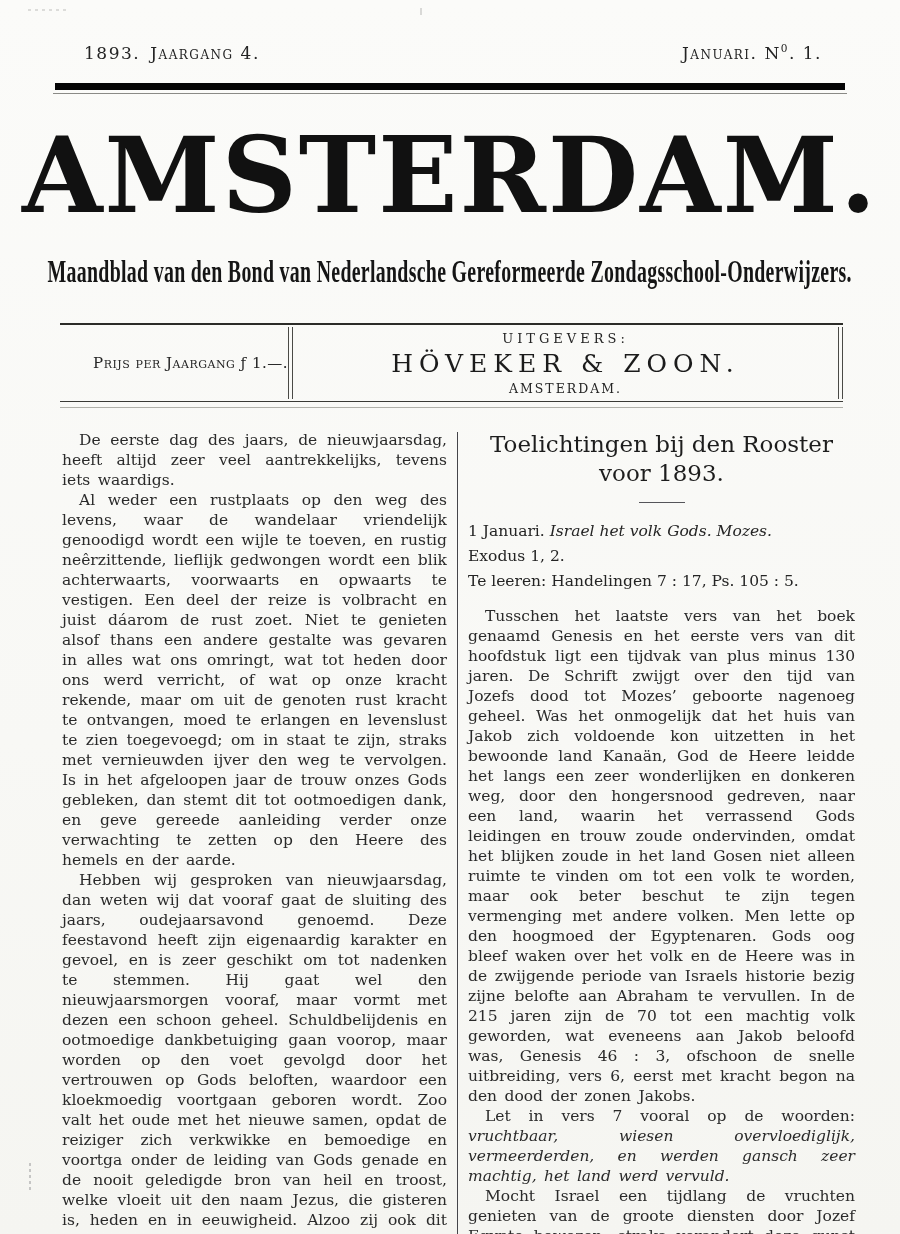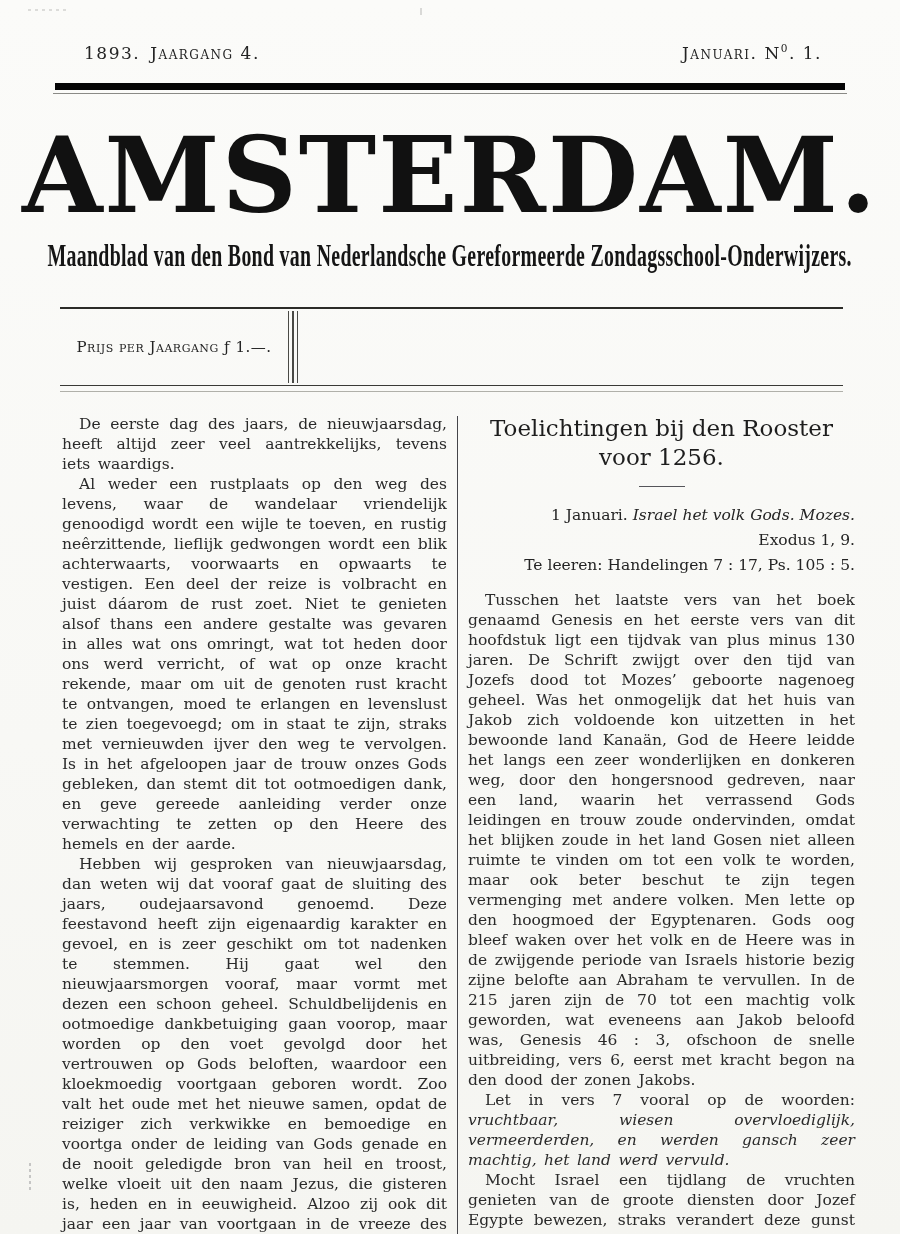--- a/index.html
+++ b/index.html
@@ -31,39 +31,39 @@
 
   .thick-rule { margin:20px 55px 0 55px; height:7px; background:#050505; }
   .thin-rule  { margin:3px 53px 0 53px; height:1px; background:#8a8a86; }
 
   .masthead-title {
     margin:28px 0 0 0;
     text-align:center;
     font-size:104px; line-height:1.04; font-weight:bold;
     letter-spacing:2px; color:#111;
   }
-  .subtitle-wrap { margin-top:8px; display:flex; justify-content:center; }
+  .subtitle-wrap { margin-top:24px; display:flex; justify-content:center; }
   .masthead-subtitle {
     margin:0; font-family:"Liberation Serif",serif;
     font-weight:bold; font-size:32px; line-height:1.1;
     white-space:nowrap; color:#151515;
     transform:scaleX(0.62); transform-origin:50% 50%;
     letter-spacing:.5px;
   }
 
   .pubbox {
     margin:34px 57px 0 60px;
     border-top:2px solid #2b2b28;
     border-bottom:1px solid #3a3a36;
     display:flex; align-items:stretch;
     height:76px;
   }
   .pub-underline { margin:5px 57px 0 60px; height:1px; background:#b0b0aa; }
   .pubcell { display:flex; flex-direction:column; justify-content:center; text-align:center; }
-  .pubcell.pleft  { width:228px; font-size:15px; }
+  .pubcell.pleft  { width:228px; font-size:15px;align-items:flex-end; }
   .pubcell.pcenter{ flex:1; }
   .pubcell.pright { width:212px; font-size:15.5px; line-height:1.5; }
   .vrule { width:3px; border-left:1px solid #4a4a46; border-right:1px solid #4a4a46; margin:2px 0; }
   .uitg   { font-size:13px; letter-spacing:4px; margin-bottom:3px; }
   .pubname{ font-size:25px; letter-spacing:6px; margin-bottom:3px; color:#1b1b1b; }
   .pubcity{ font-size:12.5px; letter-spacing:2px; }
   .price-line { letter-spacing:.5px; }
 
   .columns { display:flex; margin:22px 45px 0 62px; }
   .col { width:385px; }
@@ -79,21 +79,21 @@
 
   .col p {
     margin:0; text-indent:17px;
     font-size:15.5px; line-height:20px;
     text-align:justify; word-spacing:2.5px;
     color:#2a2a2a;
   }
   .col p.continues { text-align-last:justify; }
 
   .lesson { margin:2px 0 12px 0; }
-  .lesson-line { text-align:right; font-size:15.5px; line-height:25px; }
+  .lesson-line { text-align:left; font-size:15.5px; line-height:25px; }
   .lesson i, .col p i { font-style:italic; }
 </style>
 </head>
 <body>
 
 <div class="page">
 
   <div class="speck s1"></div>
   <div class="speck s2"></div>
   <div class="speck s3"></div>
@@ -112,41 +112,46 @@
   </div>
 
   <div class="pubbox">
     <div class="pubcell pleft">
       <div class="price-line">
         <span class="sc">Prijs per Jaargang</span>
         <span>ƒ 1.—.</span>
       </div>
     </div>
     <div class="vrule"></div>
+    <div class="pubcell pcenter">
+      <div class="uitg">UITGEVERS:</div>
+      <div class="pubname">HÖVEKER &amp; ZOON.</div>
+      <div class="pubcity">AMSTERDAM.</div>
+    </div>
     <div class="vrule"></div>
   </div>
   <div class="pub-underline"></div>
 
   <div class="columns">
 
     <div class="col left-col">
       <p><span>De eerste dag des jaars, de nieuwjaarsdag, heeft altijd zeer veel aantrekkelijks, tevens iets waardigs.</span></p>
       <p><span>Al weder een rustplaats op den weg des levens, waar de wandelaar vriendelijk genoodigd wordt een wijle te toeven, en rustig neêrzittende, lieflijk gedwongen wordt een blik achterwaarts, voorwaarts en opwaarts te vestigen. Een deel der reize is volbracht en juist dáarom de rust zoet. Niet te genieten alsof thans een andere gestalte was gevaren in alles wat ons omringt, wat tot heden door ons werd verricht, of wat op onze kracht rekende, maar om uit de genoten rust kracht te ontvangen, moed te erlangen en levenslust te zien toegevoegd; om in staat te zijn, straks met vernieuwden ijver den weg te vervolgen. Is in het afgeloopen jaar de trouw onzes Gods gebleken, dan stemt dit tot ootmoedigen dank, en geve gereede aanleiding verder onze verwachting te zetten op den Heere des hemels en der aarde.</span></p>
       <p><span>Hebben wij gesproken van nieuwjaarsdag, dan weten wij dat vooraf gaat de sluiting des jaars, oudejaarsavond genoemd. Deze feestavond heeft zijn eigenaardig karakter en gevoel, en is zeer geschikt om tot nadenken te stemmen. Hij gaat wel den nieuwjaarsmorgen vooraf, maar vormt met dezen een schoon geheel. Schuldbelijdenis en ootmoedige dankbetuiging gaan voorop, maar worden op den voet gevolgd door het vertrouwen op Gods beloften, waardoor een kloekmoedig voortgaan geboren wordt. Zoo valt het oude met het nieuwe samen, opdat de reiziger zich verkwikke en bemoedige en voortga onder de leiding van Gods genade en de nooit geledigde bron van heil en troost, welke vloeit uit den naam Jezus, die gisteren is, heden en in eeuwigheid. Alzoo zij ook dit jaar een jaar van voortgaan in de vreeze des Heeren. Hij doe verzoening over onze zonden en geve ons een vasten blik in het eeuwig welbehagen, waarom ook wij zijn mogen die wij zijn.</span></p>
 
     </div>
 
     <div class="divider"></div>
 
     <div class="col right-col">
-      <h3 class="article-title">Toelichtingen bij den Rooster voor 1256.</h3>
+      <h3 class="article-title">Toelichtingen bij den Rooster voor 1893.</h3>
       <div class="title-rule"></div>
       <div class="lesson">
         <div class="lesson-line"><span>1 Januari. </span><i>Israel het volk Gods. Mozes.</i></div>
-        <div class="lesson-line">Exodus 1, 9.</div>
+        <div class="lesson-line">Exodus 1, 2.</div>
         <div class="lesson-line">Te leeren: Handelingen 7 : 17, Ps. 105 : 5.</div>
       </div>
       <p><span>Tusschen het laatste vers van het boek genaamd Genesis en het eerste vers van dit hoofdstuk ligt een tijdvak van plus minus 130 jaren. De Schrift zwijgt over den tijd van Jozefs dood tot Mozes’ geboorte nagenoeg geheel. Was het onmogelijk dat het huis van Jakob zich voldoende kon uitzetten in het bewoonde land Kanaän, God de Heere leidde het langs een zeer wonderlijken en donkeren weg, door den hongersnood gedreven, naar een land, waarin het verrassend Gods leidingen en trouw zoude ondervinden, omdat het blijken zoude in het land Gosen niet alleen ruimte te vinden om tot een volk te worden, maar ook beter beschut te zijn tegen vermenging met andere volken. Men lette op den hoogmoed der Egyptenaren. Gods oog bleef waken over het volk en de Heere was in de zwijgende periode van Israels historie bezig zijne belofte aan Abraham te vervullen. In de 215 jaren zijn de 70 tot een machtig volk geworden, wat eveneens aan Jakob beloofd was, Genesis 46 : 3, ofschoon de snelle uitbreiding, vers 6, eerst met kracht begon na den dood der zonen Jakobs.</span></p>
       <p><span>Let in vers 7 vooral op de woorden: </span><i>vruchtbaar, wiesen overvloediglijk, vermeerderden, en werden gansch zeer machtig, het land werd vervuld.</i></p>
       <p class="continues"><span>Mocht Israel een tijdlang de vruchten genieten van de groote diensten door Jozef Egypte bewezen, straks verandert deze gunst in haat. De koning beraadslaagt met het gansche volk en men maakt zich bevreesd voor Israel, wat aanleiding geeft tot verdrukking. De hardheid der Egyptenaren wordt ons zeer duidelijk aangegeven, wat natuurlijk gelijken</span></p>
     </div>
 
   </div>
 
 </div>

